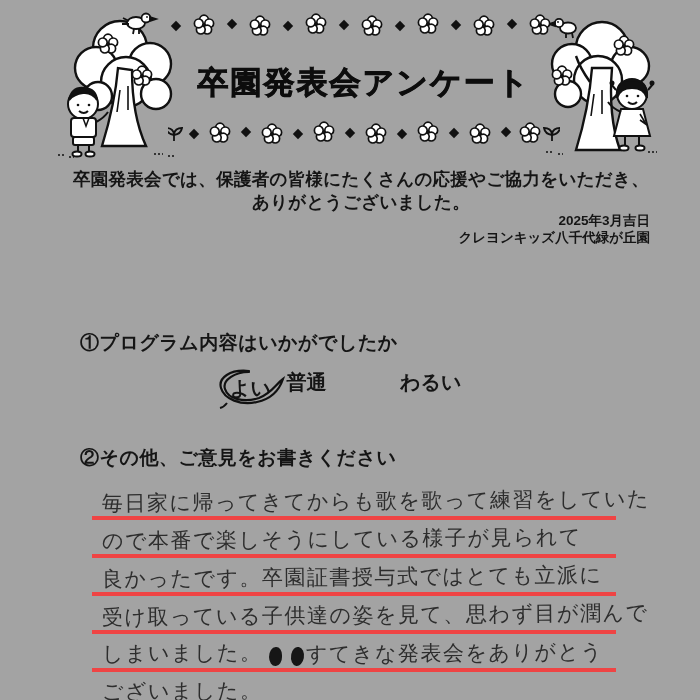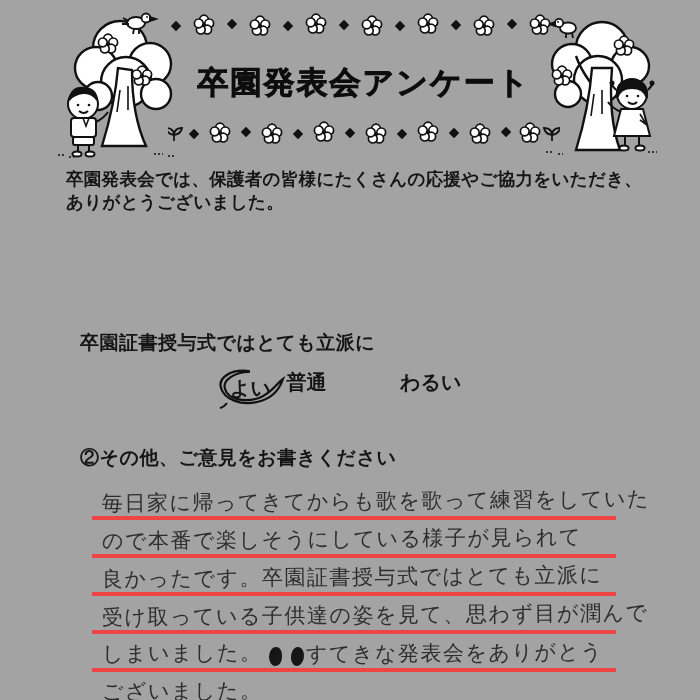--- a/index.html
+++ b/index.html
@@ -16,21 +16,21 @@
   .border-row{position:absolute;left:168px;width:392px;height:26px;}
   .border-top{top:12px;}
   .border-bottom{top:120px;}
   .page-title{
     position:absolute;left:150px;top:62px;width:428px;margin:0;
     text-align:center;font-size:31px;font-weight:900;letter-spacing:2px;
     color:#0d0d0d;-webkit-text-stroke:0.8px #0d0d0d;
   }
   
   .intro{position:absolute;left:66px;top:168px;width:590px;}
-  .intro p{margin:0;font-size:17.5px;font-weight:900;line-height:23px;letter-spacing:0.3px;}
+  .intro p{margin:0;font-size:17.5px;font-weight:900;line-height:23px;letter-spacing:0.3px;text-align:center;}
   .date-block{
     position:absolute;right:50px;top:212px;text-align:right;
     font-size:13.5px;font-weight:900;line-height:17px;
   }
   
   .q1-label{position:absolute;left:80px;top:330px;margin:0;font-size:19px;font-weight:900;letter-spacing:0.5px;}
   .options{position:absolute;left:80px;top:360px;width:540px;font-size:20px;font-weight:900;}
   .opt{display:inline-block;vertical-align:middle;}
   .opt-yoi{margin-left:140px;position:relative;padding:3px 10px;margin-top:12px;}
   .opt-futsu{}
@@ -200,22 +200,26 @@
       <use href="#bdiamond" x="338" y="12"></use>
         <use href="#bflower" x="362" y="13"></use>
       <use href="#sprout" x="384" y="12"></use>
     </svg>
   </div>
 
   <div class="intro">
     <p>卒園発表会では、保護者の皆様にたくさんの応援やご協力をいただき、</p>
     <p>ありがとうございました。</p>
   </div>
-
-  <h2 class="q1-label">卒園証書授与式ではとても立派に</h2>
+  <div class="date-block">
+    <div>2025年3月吉日</div>
+    <div>クレヨンキッズ八千代緑が丘園</div>
+  </div>
+
+  <h2 class="q1-label">①プログラム内容はいかがでしたか</h2>
   <div class="options">
     <span class="opt opt-yoi">
       <svg class="circle-mark" width="72" height="46" viewBox="0 0 72 46">
         <path d="M36 5 C17 3 5 12 8 22 C11 33 28 40 44 36 C58 33 66 25 70 13
                  C62 19 59 27 46 32 C31 37 15 33 12 23 C9 14 22 6 36 6" fill="none" stroke="#111" stroke-width="2.2" stroke-linecap="round"></path>
         <path d="M14 37 q-3 4 -7 5" fill="none" stroke="#111" stroke-width="2"></path>
       </svg>
       <span>よい</span>
     </span>
     <span class="opt opt-futsu">

